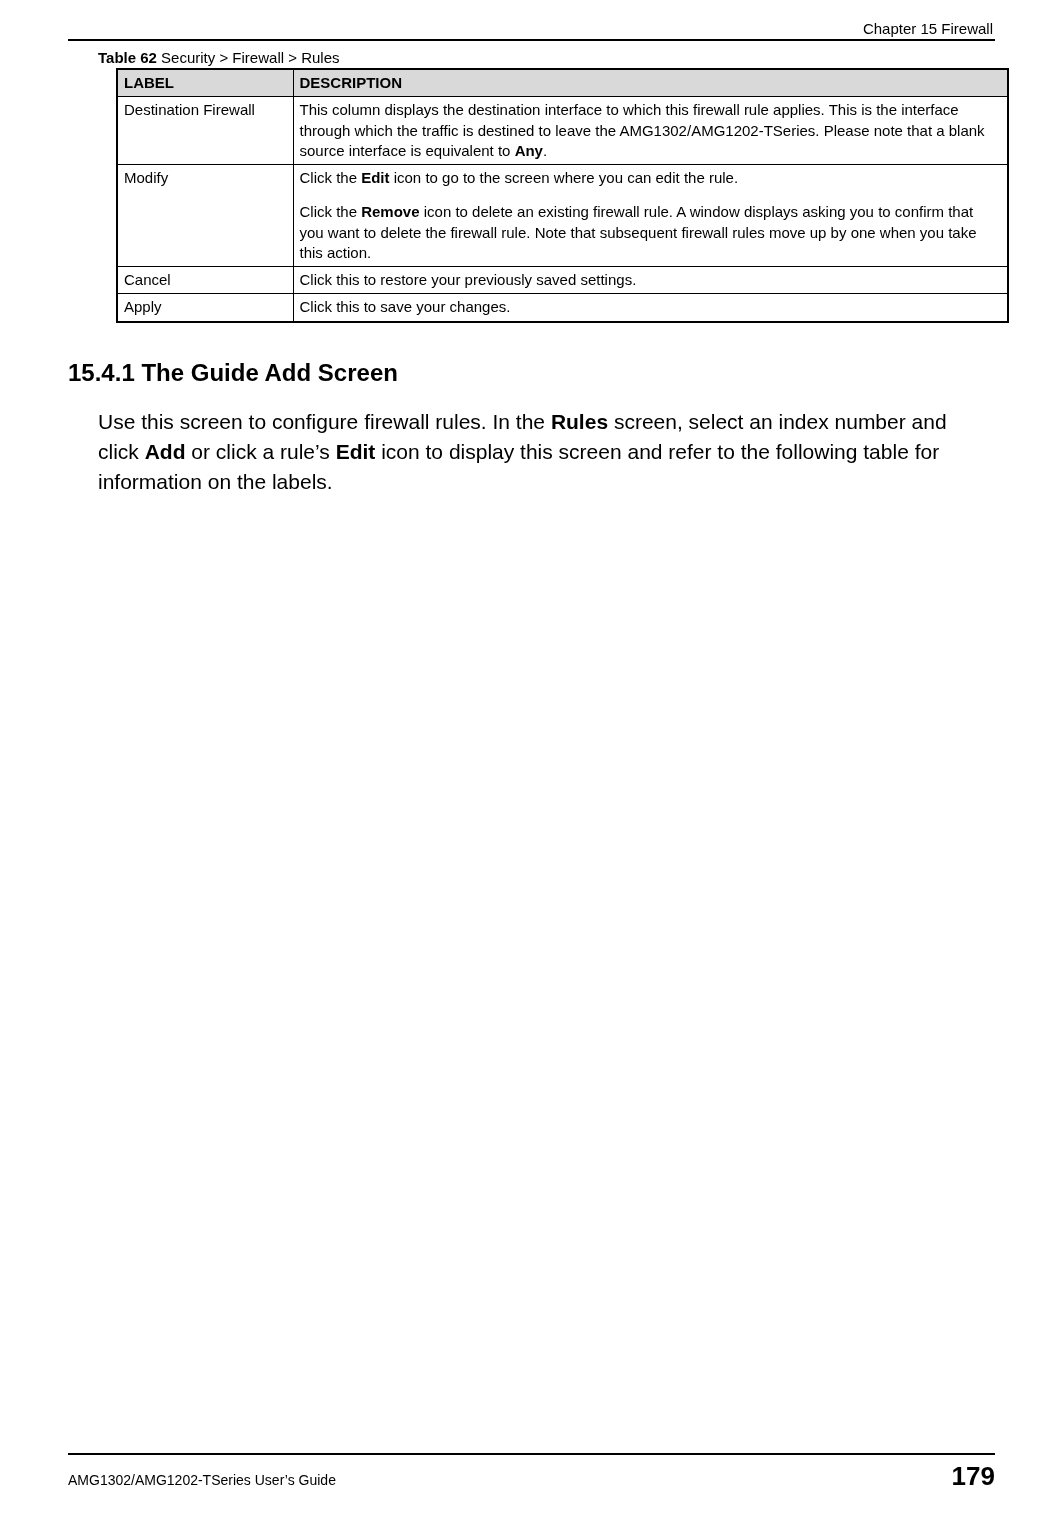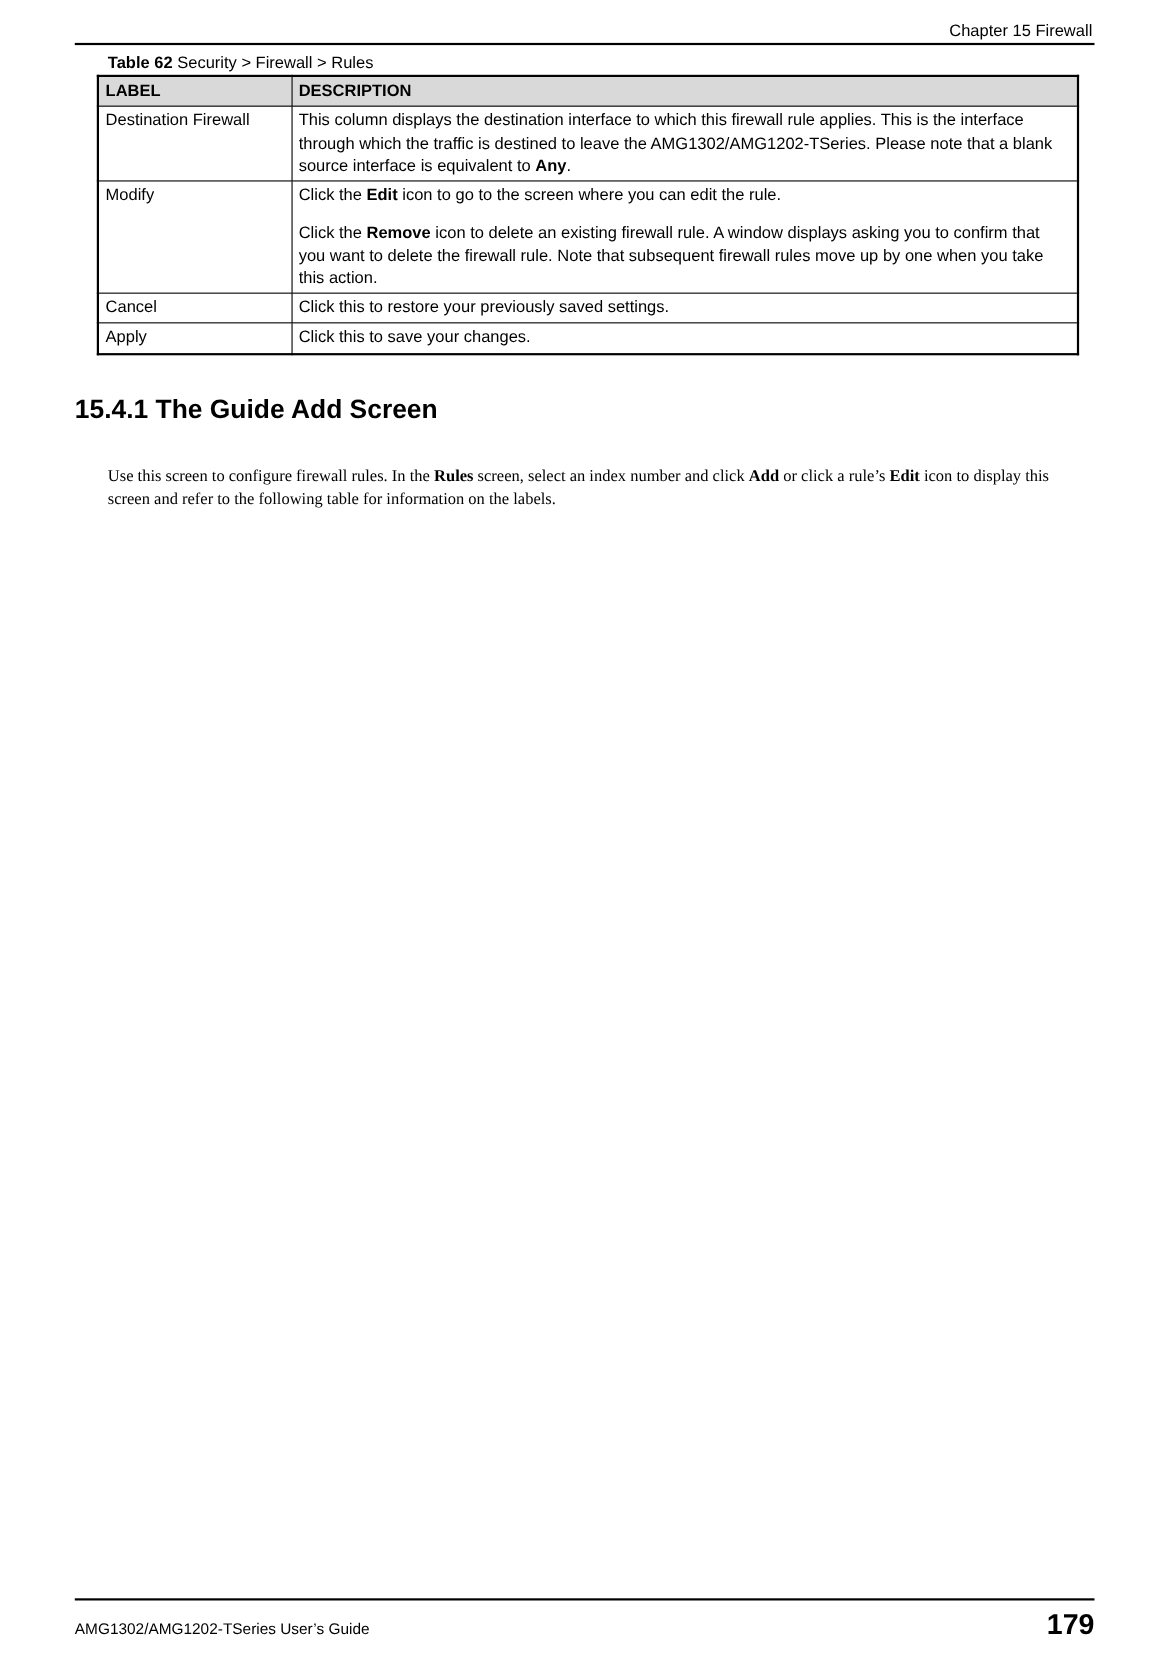--- a/index.html
+++ b/index.html
@@ -33,21 +33,21 @@
       font-size: 15px;
       margin-left: 30px;
       margin-bottom: 2px;
     }
     .table-caption .bold {
       font-weight: bold;
     }
     table.desc-table {
       border-collapse: collapse;
       width: 893px;
-      margin-left: 20px;
+      margin-left: 48px;
       border: 2px solid #000;
       font-size: 15px;
     }
     table.desc-table th,
     table.desc-table td {
       border: 1px solid #000;
       text-align: left;
       vertical-align: top;
       padding: 3px 6px 3px 6px;
       line-height: 1.35;
@@ -64,26 +64,25 @@
       margin-top: 14px;
     }
     .section-heading {
       font-family: Arial, Helvetica, sans-serif;
       font-weight: bold;
       font-size: 24px;
       margin-top: 36px;
       margin-left: 0;
     }
     .section-body {
-      font-size: 15px;
-      margin-top: 36px;
+      font-size: 21px;
+      margin-top: 20px;
       margin-left: 30px;
       line-height: 1.45;
       max-width: 895px;
-      font-family: Liberation Serif, serif;
     }
     .section-body .bold {
       font-weight: bold;
     }
     .footer {
       position: absolute;
       left: 68px;
       right: 68px;
       bottom: 32px;
     }

